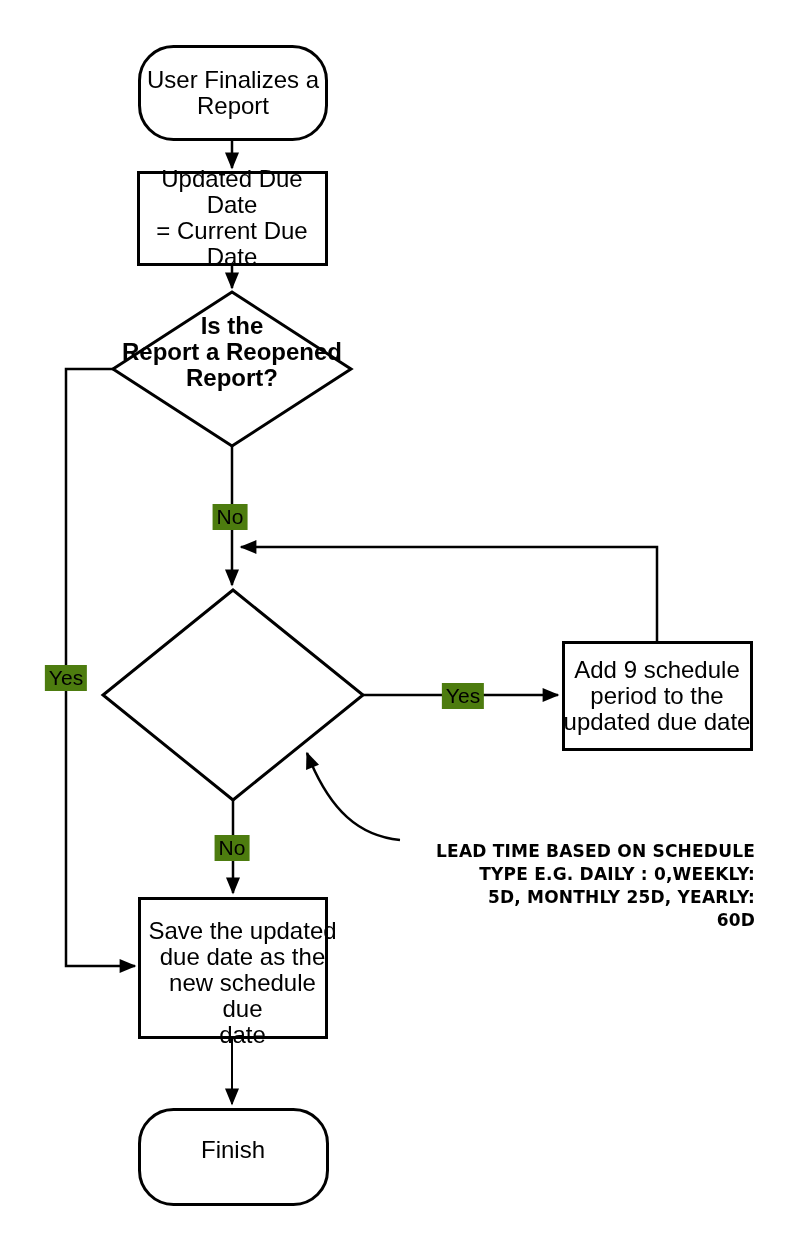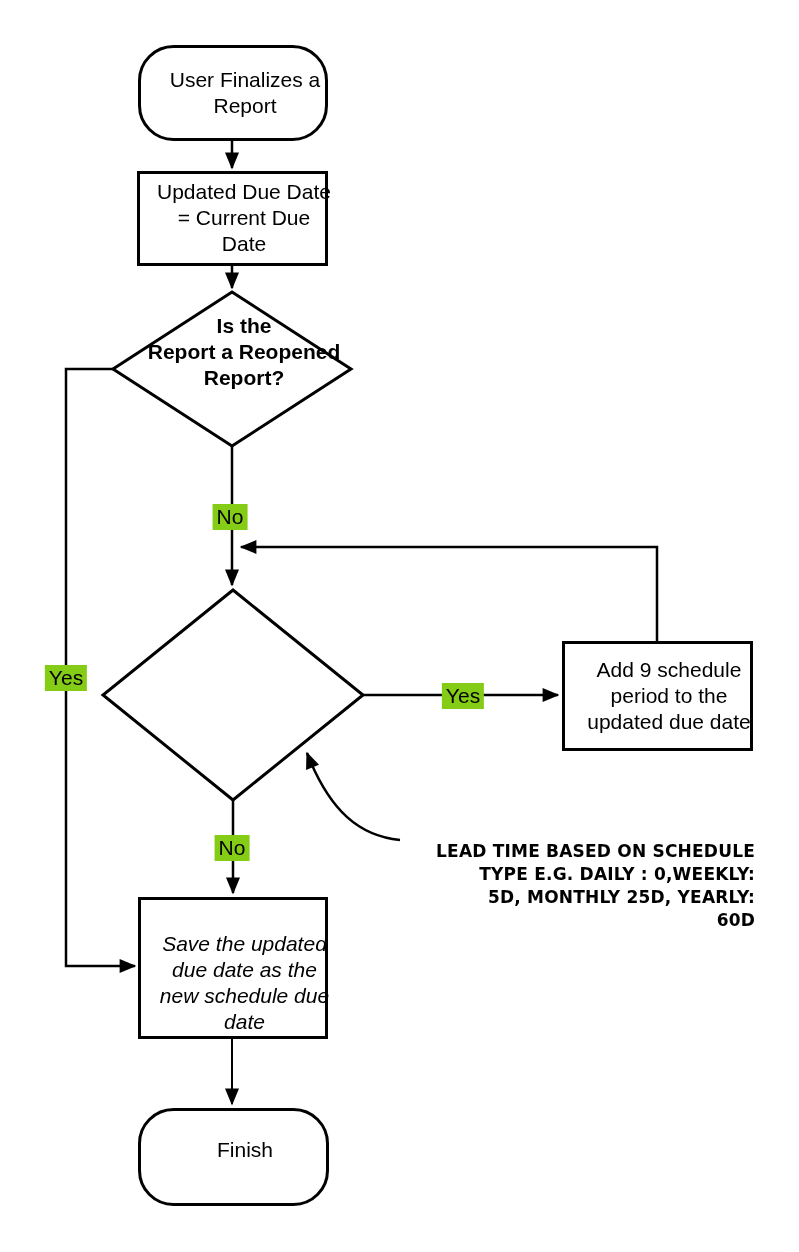--- a/index.html
+++ b/index.html
@@ -33,29 +33,28 @@
   }
   .wire.thin { stroke-width: 2; }
   .label {
     position: absolute;
     display: flex;
     align-items: center;
     justify-content: center;
     text-align: center;
     white-space: pre-line;
     color: #000000;
-    font-size: 21px;
+    font-size: 24px;
     line-height: 26px;
     pointer-events: none;
-    padding-left: 12px;
   }
   .edge-label {
     position: absolute;
     transform: translate(-50%, -50%);
-    background: #84cc16;
+    background: #4d7c0f;
     padding: 0 4px;
     color: #000000;
     font-size: 21px;
     line-height: 26px;
     white-space: nowrap;
   }
   .annotation {
     position: absolute;
     left: 395px;
     top: 840px;
@@ -105,21 +104,21 @@
 Report</div>
   <div class="label" style="left:137px; top:171px; width:190px; height:94px;">Updated Due Date
 = Current Due
 Date</div>
   <div class="label" style="left:113px; top:275px; width:238px; height:154px;font-weight:bold;">Is the
 Report a Reopened
 Report?</div>
   <div class="label" style="left:563px; top:642px; width:188px; height:108px;">Add 9 schedule
 period to the
 updated due date</div>
-  <div class="label" style="left:138px; top:897px; width:189px; height:171px;font-style:italic;">Save the updated
+  <div class="label" style="left:148px; top:897px; width:189px; height:171px;">Save the updated
 due date as the
 new schedule due
 date</div>
   <div class="label" style="left:138px; top:1108px; width:190px; height:83px;">Finish</div>
 
   <div class="edge-label" style="left:230px; top:517px;">No</div>
   <div class="edge-label" style="left:66px; top:678px;">Yes</div>
   <div class="edge-label" style="left:463px; top:696px;">Yes</div>
   <div class="edge-label" style="left:232px; top:848px;">No</div>
 

